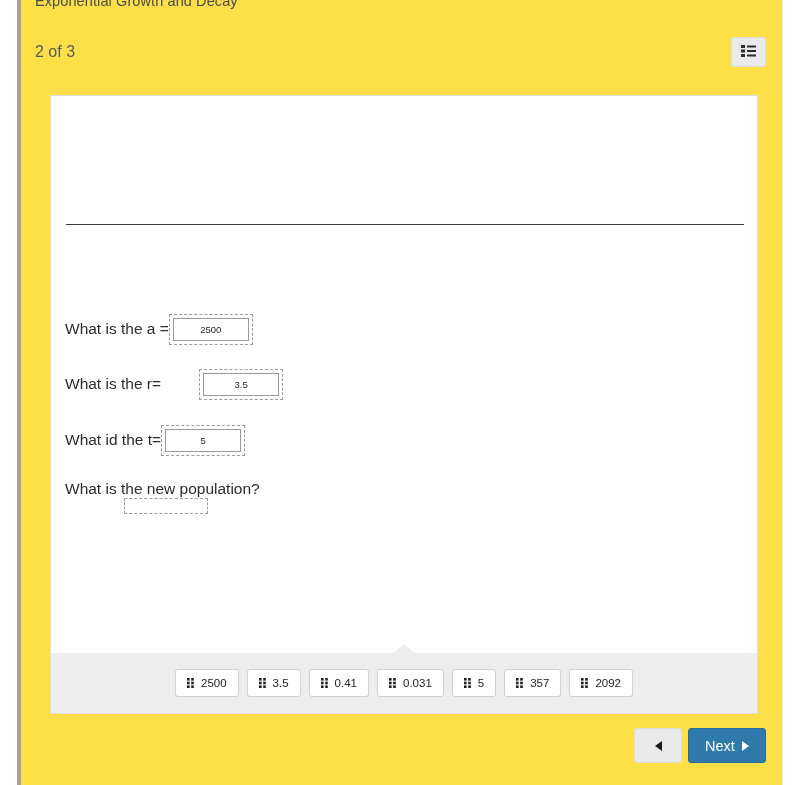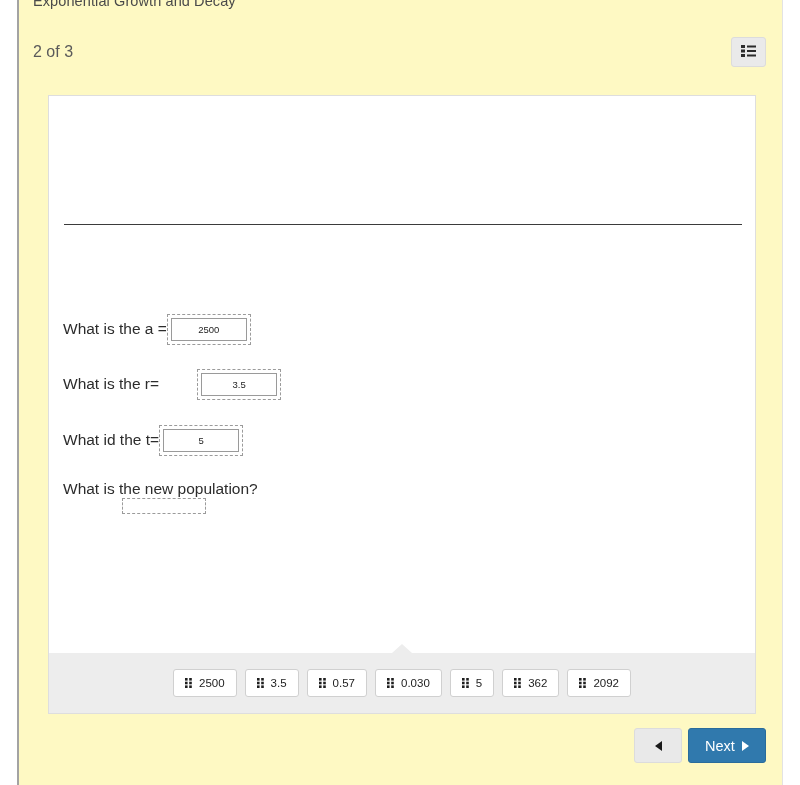--- a/index.html
+++ b/index.html
@@ -16,22 +16,22 @@
     position: relative;
   }
 
   
   .page-frame {
     position: absolute;
     left: 17px;
     top: -1px;
     width: 766px;
     height: 786px;
-    background: #fef9c3;
-    border-left: 2px solid #a3a3a3;
+    background: #fde047;
+    border-left: 4px solid #a3a3a3;
     border-right: 1px solid #e3e3e3;
     box-sizing: border-box;
   }
 
   
   .doc-title {
     position: absolute;
     left: 14px;
     top: -6px;
     font-size: 14.5px;
@@ -352,35 +352,35 @@
         <span class="grip">
           <svg width="7" height="10" viewBox="0 0 7 10" xmlns="http://www.w3.org/2000/svg">
             <rect x="0" y="0" width="2.6" height="2.6" fill="#1e1e1e"></rect>
             <rect x="4.2" y="0" width="2.6" height="2.6" fill="#1e1e1e"></rect>
             <rect x="0" y="3.7" width="2.6" height="2.6" fill="#1e1e1e"></rect>
             <rect x="4.2" y="3.7" width="2.6" height="2.6" fill="#1e1e1e"></rect>
             <rect x="0" y="7.4" width="2.6" height="2.6" fill="#1e1e1e"></rect>
             <rect x="4.2" y="7.4" width="2.6" height="2.6" fill="#1e1e1e"></rect>
           </svg>
         </span>
-        <span class="token-label">0.57</span>
-      </div>
-
-      <div class="token">
-        <span class="grip">
-          <svg width="7" height="10" viewBox="0 0 7 10" xmlns="http://www.w3.org/2000/svg">
-            <rect x="0" y="0" width="2.6" height="2.6" fill="#1e1e1e"></rect>
-            <rect x="4.2" y="0" width="2.6" height="2.6" fill="#1e1e1e"></rect>
-            <rect x="0" y="3.7" width="2.6" height="2.6" fill="#1e1e1e"></rect>
-            <rect x="4.2" y="3.7" width="2.6" height="2.6" fill="#1e1e1e"></rect>
-            <rect x="0" y="7.4" width="2.6" height="2.6" fill="#1e1e1e"></rect>
-            <rect x="4.2" y="7.4" width="2.6" height="2.6" fill="#1e1e1e"></rect>
-          </svg>
-        </span>
-        <span class="token-label">0.030</span>
+        <span class="token-label">0.41</span>
+      </div>
+
+      <div class="token">
+        <span class="grip">
+          <svg width="7" height="10" viewBox="0 0 7 10" xmlns="http://www.w3.org/2000/svg">
+            <rect x="0" y="0" width="2.6" height="2.6" fill="#1e1e1e"></rect>
+            <rect x="4.2" y="0" width="2.6" height="2.6" fill="#1e1e1e"></rect>
+            <rect x="0" y="3.7" width="2.6" height="2.6" fill="#1e1e1e"></rect>
+            <rect x="4.2" y="3.7" width="2.6" height="2.6" fill="#1e1e1e"></rect>
+            <rect x="0" y="7.4" width="2.6" height="2.6" fill="#1e1e1e"></rect>
+            <rect x="4.2" y="7.4" width="2.6" height="2.6" fill="#1e1e1e"></rect>
+          </svg>
+        </span>
+        <span class="token-label">0.031</span>
       </div>
 
       <div class="token">
         <span class="grip">
           <svg width="7" height="10" viewBox="0 0 7 10" xmlns="http://www.w3.org/2000/svg">
             <rect x="0" y="0" width="2.6" height="2.6" fill="#1e1e1e"></rect>
             <rect x="4.2" y="0" width="2.6" height="2.6" fill="#1e1e1e"></rect>
             <rect x="0" y="3.7" width="2.6" height="2.6" fill="#1e1e1e"></rect>
             <rect x="4.2" y="3.7" width="2.6" height="2.6" fill="#1e1e1e"></rect>
             <rect x="0" y="7.4" width="2.6" height="2.6" fill="#1e1e1e"></rect>
@@ -394,21 +394,21 @@
         <span class="grip">
           <svg width="7" height="10" viewBox="0 0 7 10" xmlns="http://www.w3.org/2000/svg">
             <rect x="0" y="0" width="2.6" height="2.6" fill="#1e1e1e"></rect>
             <rect x="4.2" y="0" width="2.6" height="2.6" fill="#1e1e1e"></rect>
             <rect x="0" y="3.7" width="2.6" height="2.6" fill="#1e1e1e"></rect>
             <rect x="4.2" y="3.7" width="2.6" height="2.6" fill="#1e1e1e"></rect>
             <rect x="0" y="7.4" width="2.6" height="2.6" fill="#1e1e1e"></rect>
             <rect x="4.2" y="7.4" width="2.6" height="2.6" fill="#1e1e1e"></rect>
           </svg>
         </span>
-        <span class="token-label">362</span>
+        <span class="token-label">357</span>
       </div>
 
       <div class="token">
         <span class="grip">
           <svg width="7" height="10" viewBox="0 0 7 10" xmlns="http://www.w3.org/2000/svg">
             <rect x="0" y="0" width="2.6" height="2.6" fill="#1e1e1e"></rect>
             <rect x="4.2" y="0" width="2.6" height="2.6" fill="#1e1e1e"></rect>
             <rect x="0" y="3.7" width="2.6" height="2.6" fill="#1e1e1e"></rect>
             <rect x="4.2" y="3.7" width="2.6" height="2.6" fill="#1e1e1e"></rect>
             <rect x="0" y="7.4" width="2.6" height="2.6" fill="#1e1e1e"></rect>

